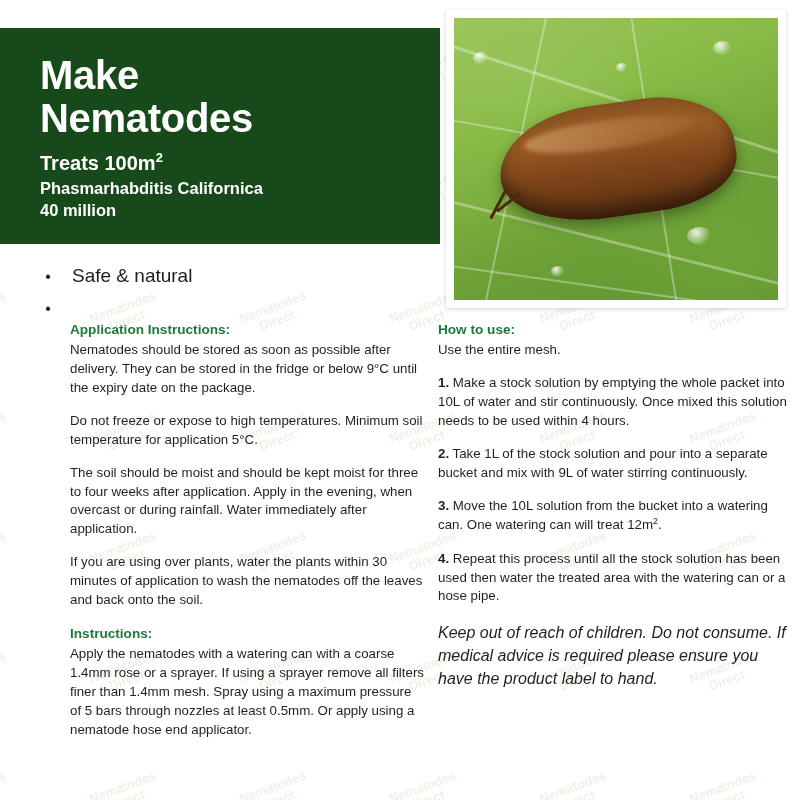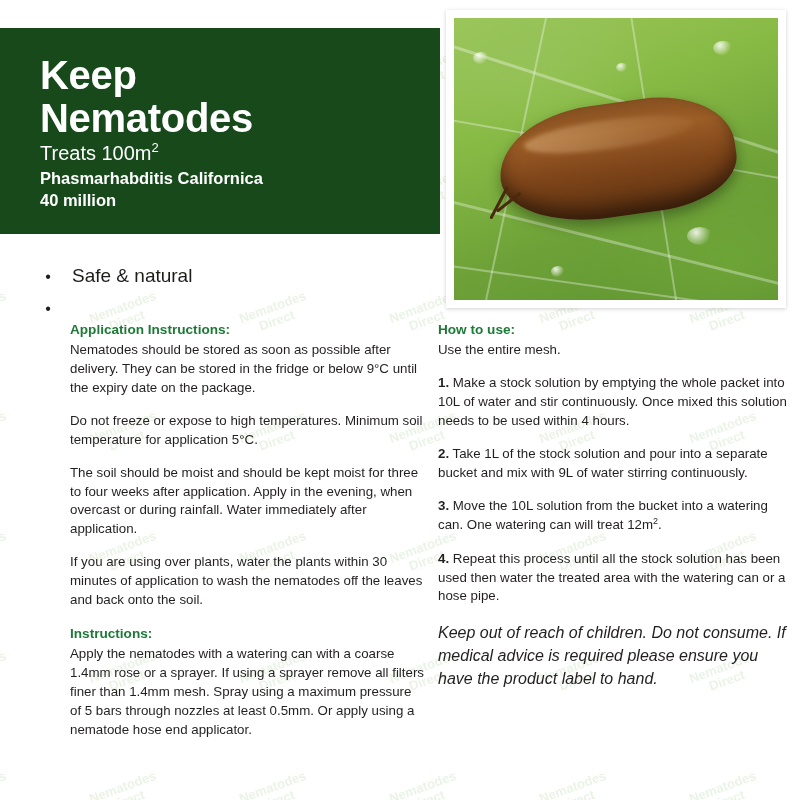--- a/index.html
+++ b/index.html
@@ -55,21 +55,22 @@
   }
   .title {
     font-size: 40px;
     font-weight: bold;
     line-height: 1.08;
     letter-spacing: -0.3px;
     margin: 0;
   }
   .subtitle {
     font-size: 20px;
-    font-weight: normal;
+    font-weight: bold;
+    margin-top: 10px;
   }
   .sub-sup { font-size: 13px; vertical-align: super; }
   .species {
     margin-top: 2px;
     font-size: 16.5px;
     font-weight: bold;
     line-height: 1.35;
   }
 
   
@@ -232,21 +233,21 @@
     <div class="wm" style="left: 240px; top: 780px;"><span>Nematodes</span><span class="wm2">Direct</span></div>
     <div class="wm" style="left: 390px; top: 780px;"><span>Nematodes</span><span class="wm2">Direct</span></div>
     <div class="wm" style="left: 540px; top: 780px;"><span>Nematodes</span><span class="wm2">Direct</span></div>
     <div class="wm" style="left: 690px; top: 780px;"><span>Nematodes</span><span class="wm2">Direct</span></div>
   </div>
 
 <div id="page">
 
   <div class="header-block">
     <div class="title">
-      <span>Keep</span><br>
+      <span>Make</span><br>
       <span>Nematodes</span>
     </div>
     <div class="subtitle">
       <span>Treats 100m</span><span class="sub-sup">2</span>
     </div>
     <div class="species">
       <div>Phasmarhabditis Californica</div>
       <div>40 million</div>
     </div>
   </div>

